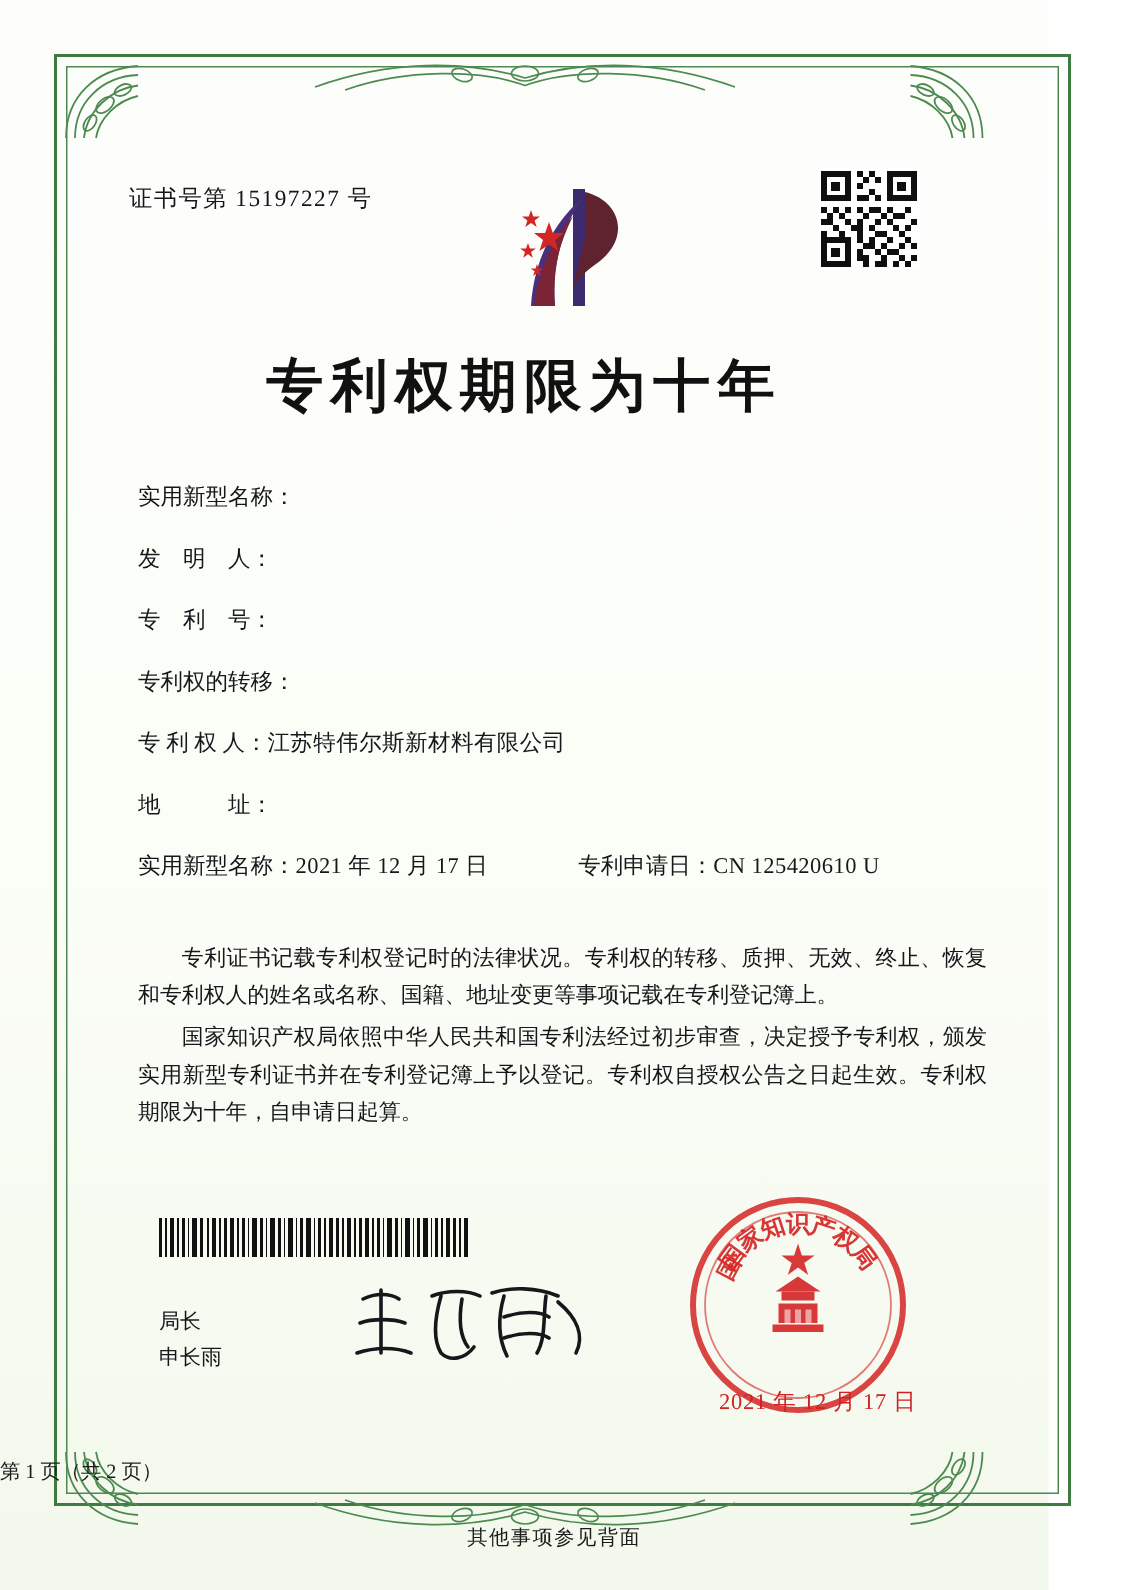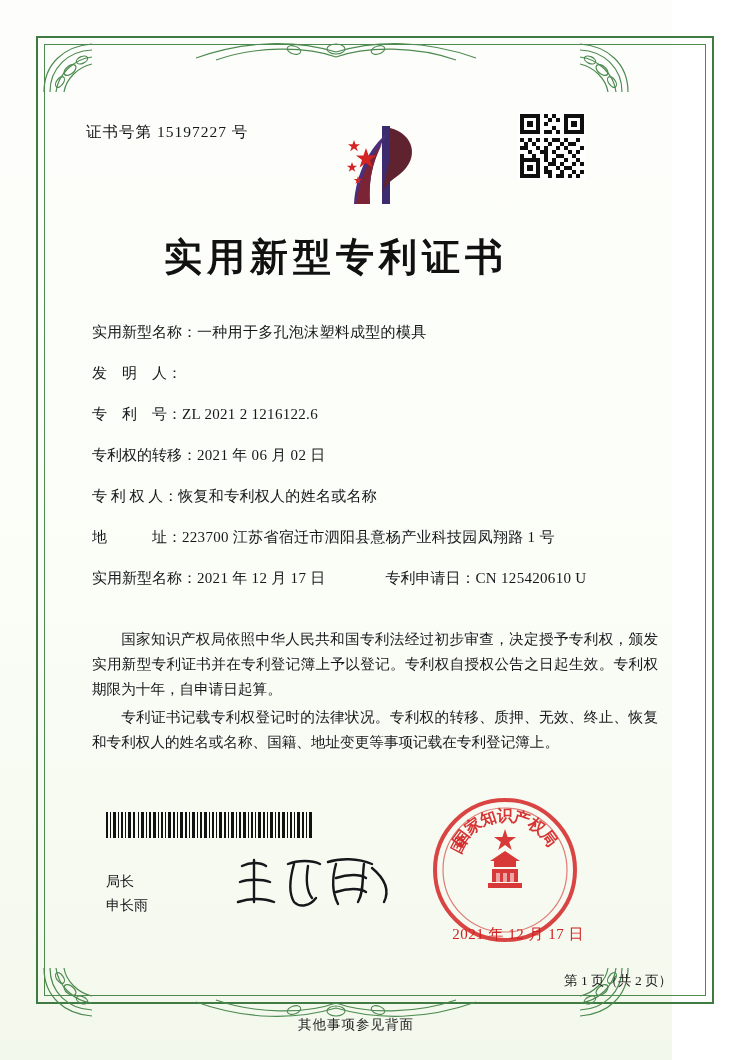--- a/index.html
+++ b/index.html
@@ -15,20 +15,21 @@
     position: relative;
     overflow: hidden;
   }
 
   .page {
     position: absolute;
     left: 0; top: 0;
     width: 672px;
     height: 1060px;
     background: linear-gradient(180deg, #fdfefb 0%, #fbfdf7 55%, #f3f8ec 100%);
+    padding-left: 27px;
   }
 
   
   .border-outer {
     position: absolute;
     left: 36px; top: 36px;
     width: 678px; height: 968px;
     border: 2px solid #3f7a43;
     box-sizing: border-box;
   }
@@ -159,21 +160,21 @@
     right: 88px; top: 925px;
     font-size: 15px;
     color: #cf2222;
     letter-spacing: 0.5px;
   }
 
   
   .page-no {
     position: absolute;
     left: 0; right: 0; top: 972px;
-    text-align: right;
+    text-align: left;
     font-size: 13.5px;
     color: #1b1b1b;
   }
   .footnote {
     position: absolute;
     left: 0; right: 0; top: 1016px;
     text-align: center;
     font-size: 13.5px;
     color: #1b1b1b;
     letter-spacing: 1px;
@@ -350,57 +351,53 @@
         <rect x="54" y="58" width="4" height="4"></rect>
           <rect x="62" y="58" width="4" height="4"></rect>
         <rect x="30" y="62" width="4" height="4"></rect>
           <rect x="38" y="62" width="8" height="4"></rect>
         <rect x="50" y="62" width="4" height="4"></rect>
           <rect x="58" y="62" width="4" height="4"></rect>
       </g>
     </svg>
   </div>
 
-  <div class="title">实用新型专利证书</div>
+  <div class="title">专利权期限为十年</div>
 
   <div class="fields">
     <div class="frow">
       <span class="flabel">实用新型名称：</span>
-      <span class="fvalue">一种用于多孔泡沫塑料成型的模具</span>
     </div>
     <div class="frow">
       <span class="flabel">发　明　人：</span>
     </div>
     <div class="frow">
       <span class="flabel">专　利　号：</span>
-      <span class="fvalue">ZL 2021 2 1216122.6</span>
     </div>
     <div class="frow">
       <span class="flabel">专利权的转移：</span>
-      <span class="fvalue">2021 年 06 月 02 日</span>
     </div>
     <div class="frow">
       <span class="flabel">专 利 权 人：</span>
-      <span class="fvalue">恢复和专利权人的姓名或名称</span>
+      <span class="fvalue">江苏特伟尔斯新材料有限公司</span>
     </div>
     <div class="frow">
       <span class="flabel">地　　　址：</span>
-      <span class="fvalue">223700 江苏省宿迁市泗阳县意杨产业科技园凤翔路 1 号</span>
     </div>
     <div class="frow split">
       <span class="flabel">实用新型名称：</span>
       <span class="fvalue">2021 年 12 月 17 日</span>
       <span class="flabel2">专利申请日：</span>
       <span class="fvalue">CN 125420610 U</span>
     </div>
   </div>
 
   <div class="body-text">
+    <p>专利证书记载专利权登记时的法律状况。专利权的转移、质押、无效、终止、恢复和专利权人的姓名或名称、国籍、地址变更等事项记载在专利登记簿上。</p>
     <p>国家知识产权局依照中华人民共和国专利法经过初步审查，决定授予专利权，颁发实用新型专利证书并在专利登记簿上予以登记。专利权自授权公告之日起生效。专利权期限为十年，自申请日起算。</p>
-    <p>专利证书记载专利权登记时的法律状况。专利权的转移、质押、无效、终止、恢复和专利权人的姓名或名称、国籍、地址变更等事项记载在专利登记簿上。</p>
   </div>
 
   <div class="barcode">
     <svg width="206" height="26" viewBox="0 0 206 26" shape-rendering="crispEdges">
       <rect width="206" height="26" fill="#ffffff" opacity="0"></rect>
       <g fill="#111">
         <rect x="0" y="0" width="2" height="26"></rect>
           <rect x="4" y="0" width="1" height="26"></rect>
         <rect x="7" y="0" width="3" height="26"></rect>
           <rect x="12" y="0" width="1" height="26"></rect>

